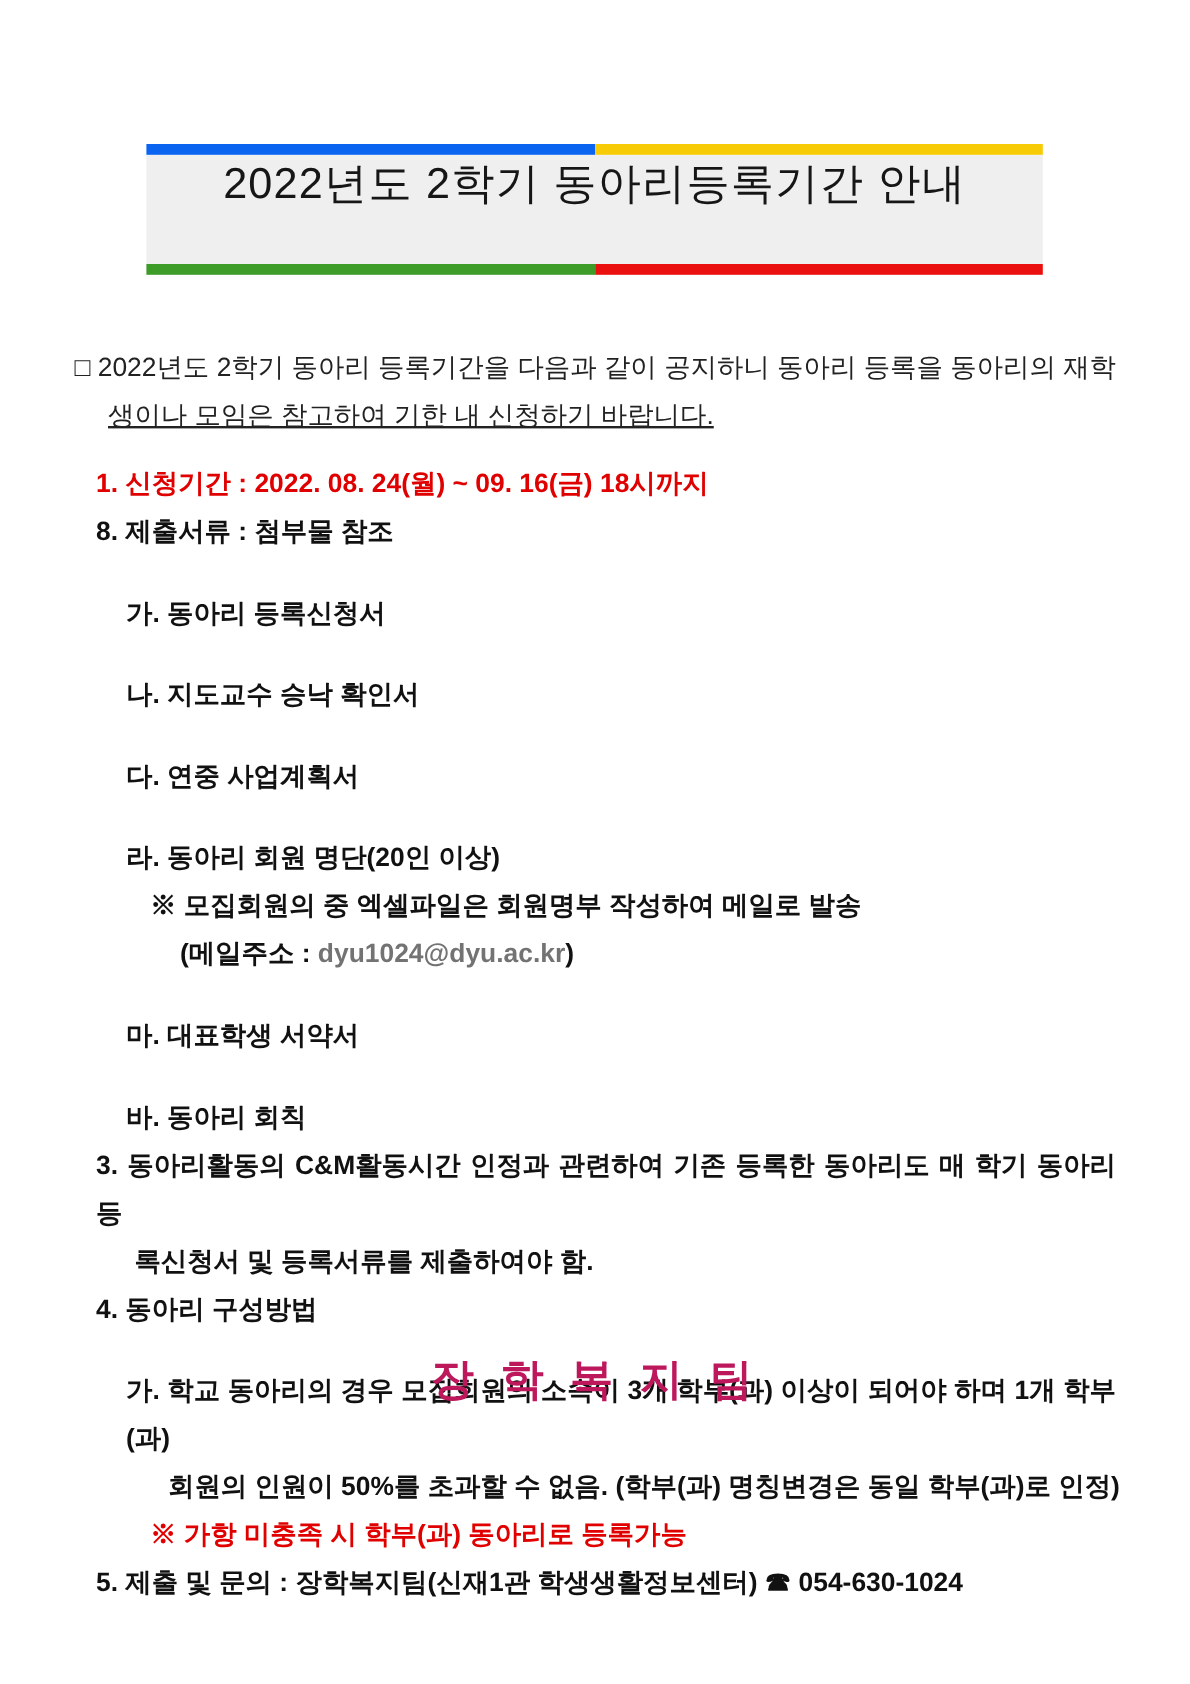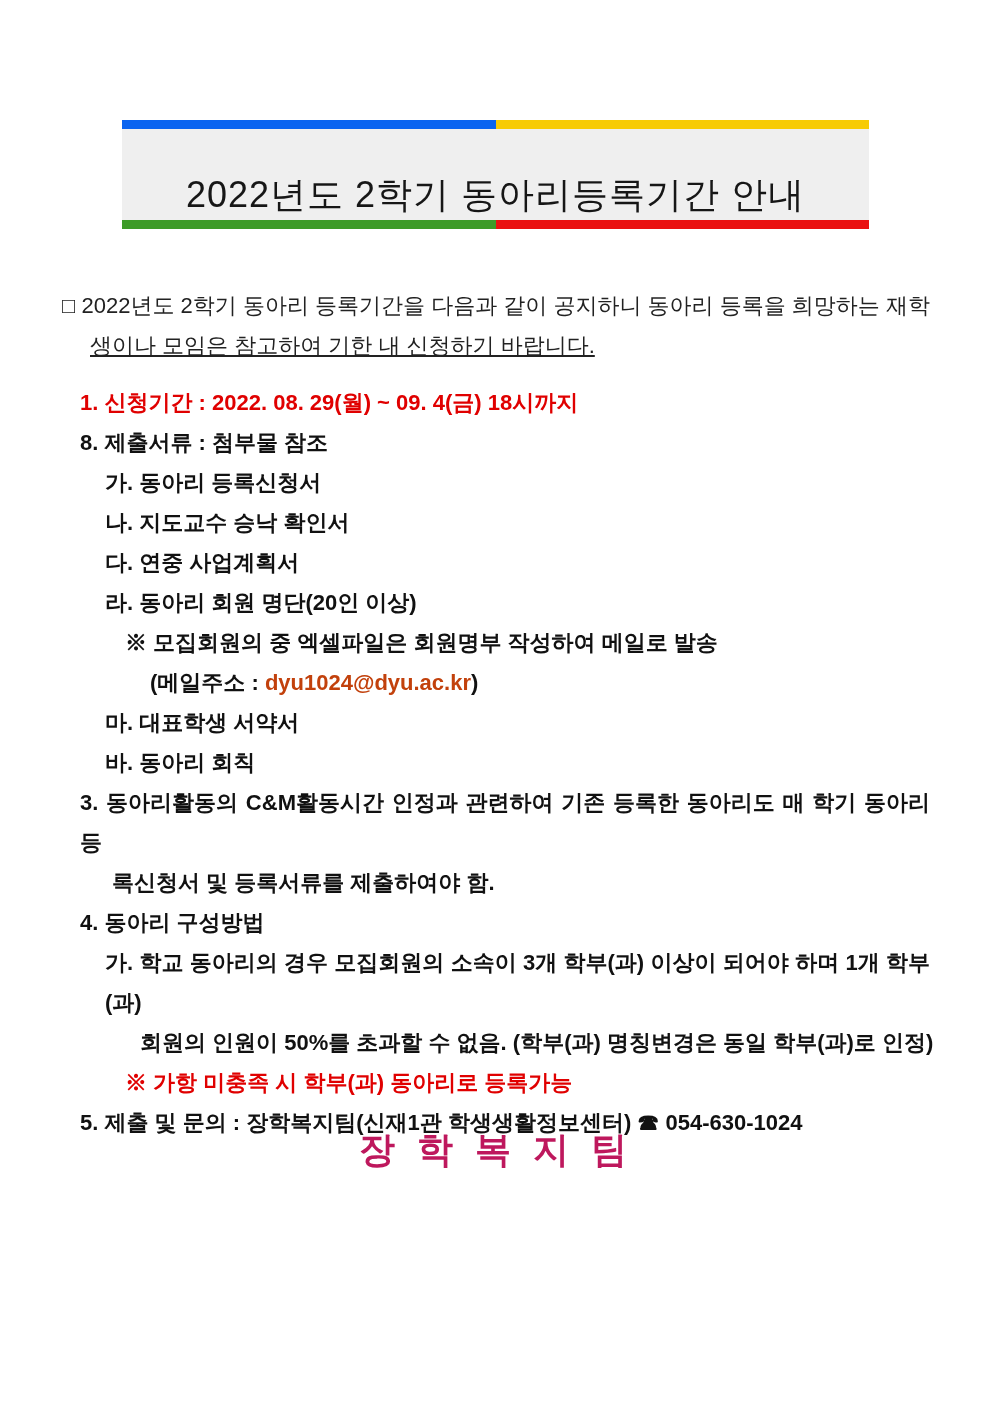--- a/index.html
+++ b/index.html
@@ -23,21 +23,21 @@
   .banner .bar { display: flex; height: 9px; }
   .banner .bar .half { flex: 1 1 50%; }
   .bar-top .half-left  { background: #0a64f0; }
   .bar-top .half-right { background: #f7cb05; }
   .bar-bottom .half-left  { background: #3d9b28; }
   .bar-bottom .half-right { background: #ea1010; }
   .banner .title-area {
     background: #efefef;
     height: 91px;
     display: flex;
-    align-items: flex-end;
+    align-items: flex-start;
     justify-content: center;
   }
   .banner .title-text {
     font-size: 36px;
     font-weight: 400;
     letter-spacing: 1px;
     color: #161616;
     white-space: nowrap;
   }
 
@@ -52,25 +52,25 @@
   }
   .line { white-space: nowrap; }
   .justify-full {
     text-align: justify;
     text-align-last: justify;
     white-space: normal;
   }
   .w400 { font-weight: 400; color: #222222; }
   .bold { font-weight: 700; }
   .red  { color: #e00000; }
-  .blue { color: #c2410c; }
+  .blue { color: #737373; }
 
   .pl-intro2 { padding-left: 28px; text-decoration: underline; }
   .pl-num    { padding-left: 18px; }
-  .pl-sub    { padding-left: 43px; }
+  .pl-sub    { padding-left: 43px; margin-top: 28px; }
   .pl-note   { padding-left: 63px; }
   .pl-mail   { padding-left: 88px; }
   .pl-cont3  { padding-left: 50px; }
   .pl-cont4  { padding-left: 78px; }
 
   .gap-after-intro { margin-bottom: 17px; }
 
   
   .footer-team {
     position: absolute;
@@ -99,24 +99,24 @@
       <span class="title-text">2022년도 2학기 동아리등록기간 안내</span>
     </div>
     <div class="bar bar-bottom">
       <span class="half half-left"></span>
       <span class="half half-right"></span>
     </div>
   </div>
 
   <div class="body-block">
 
-    <div class="justify-full w400">□ 2022년도 2학기 동아리 등록기간을 다음과 같이 공지하니 동아리 등록을 희망하는 재학</div>
+    <div class="justify-full w400">□ 2022년도 2학기 동아리 등록기간을 다음과 같이 공지하니 동아리 등록을 동아리의 재학</div>
     <div class="line w400 pl-intro2 gap-after-intro">생이나 모임은 참고하여 기한 내 신청하기 바랍니다.</div>
 
-    <div class="line bold red pl-num">1. 신청기간 : 2022. 08. 29(월) ~ 09. 4(금) 18시까지</div>
+    <div class="line bold red pl-num">1. 신청기간 : 2022. 08. 24(월) ~ 09. 16(금) 18시까지</div>
     <div class="line bold pl-num">8. 제출서류 : 첨부물 참조</div>
     <div class="line bold pl-sub">가. 동아리 등록신청서</div>
     <div class="line bold pl-sub">나. 지도교수 승낙 확인서</div>
     <div class="line bold pl-sub">다. 연중 사업계획서</div>
     <div class="line bold pl-sub">라. 동아리 회원 명단(20인 이상)</div>
     <div class="line bold pl-note">※ 모집회원의 중 엑셀파일은 회원명부 작성하여 메일로 발송</div>
     <div class="line bold pl-mail">
       <span>(메일주소 : </span><span class="blue">dyu1024@dyu.ac.kr</span><span>)</span>
     </div>
     <div class="line bold pl-sub">마. 대표학생 서약서</div>

